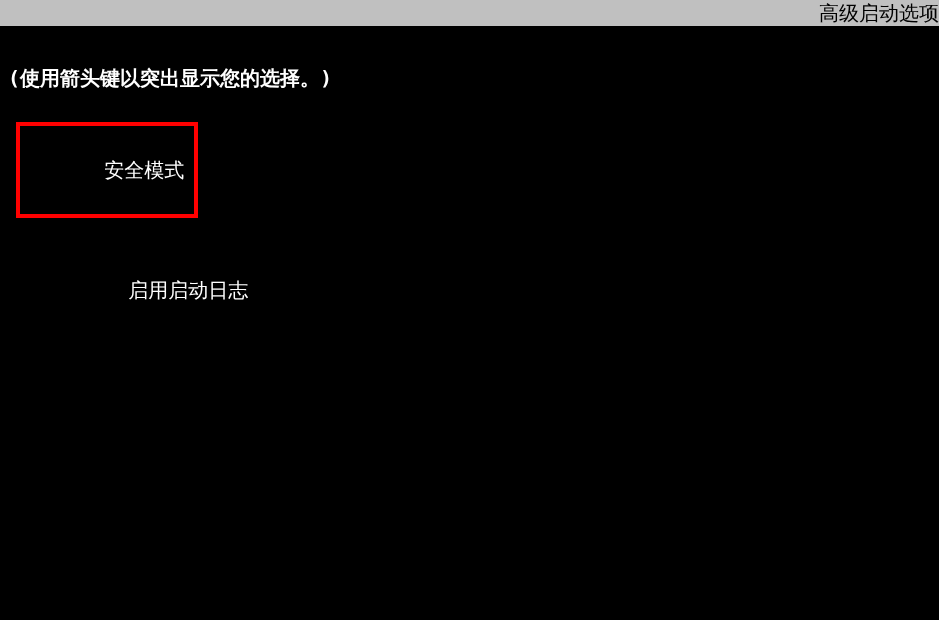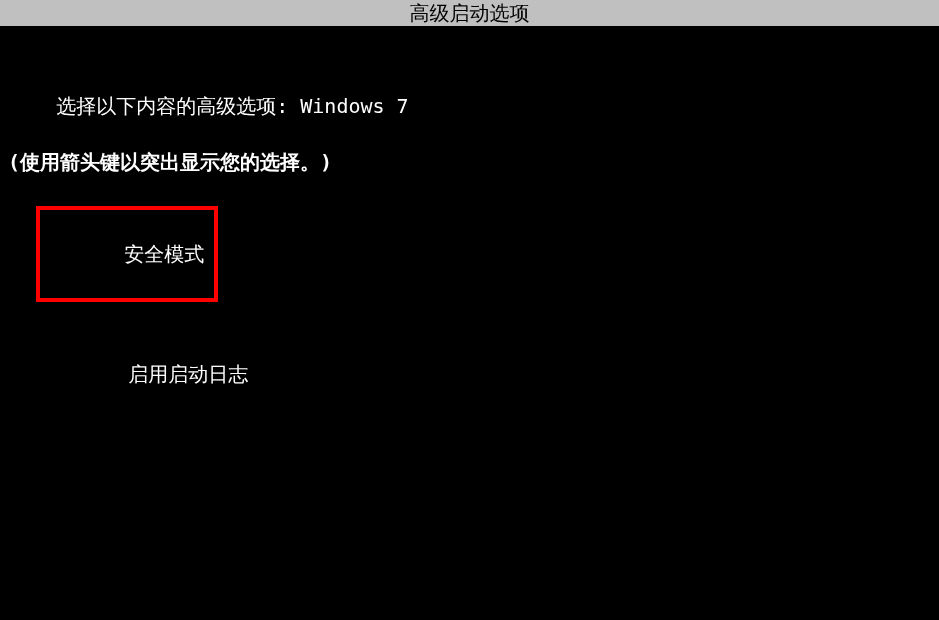--- a/index.html
+++ b/index.html
@@ -12,21 +12,21 @@
       height: 620px;
       background: #000;
       color: #fff;
       font-family: "SimSun", "宋体", monospace;
       font-size: 20px;
       overflow: hidden;
     }
     .title-bar {
       background: #c0c0c0;
       color: #000;
-      text-align: center;
+      text-align: right;
       padding: 1px 0;
       font-size: 20px;
       line-height: 24px;
     }
     .content {
       padding-top: 38px;
     }
     .prompt-line {
       padding-left: 8px;
       line-height: 28px;
@@ -45,42 +45,39 @@
     }
     .menu-item {
       padding-left: 56px;
       line-height: 29px;
       cursor: default;
       white-space: pre;
     }
     .menu-item.highlighted {
       border: 4px solid #ff0000;
       display: inline-block;
-      margin-left: 36px;
+      margin-left: 16px;
       padding: 2px 10px 2px 12px;
       line-height: 28px;
     }
     .spacer {
       height: 29px;
     }
     .mono {
       font-family: monospace;
     }
   </style>
 </head>
 <body>
 
 <div class="title-bar">
   <span>高级启动选项</span>
 </div>
 
 <div class="content">
-  <div class="prompt-line">
-    <span>选择以下内容的高级选项:</span> <span class="os-name mono">Windows 7</span>
-  </div>
   <div class="hint-line">
     <span>(使用箭头键以突出显示您的选择。)</span>
   </div>
 
   <div class="menu-group">
     <div class="menu-item highlighted">
       <span>安全模式</span>
     </div>
   </div>
 

